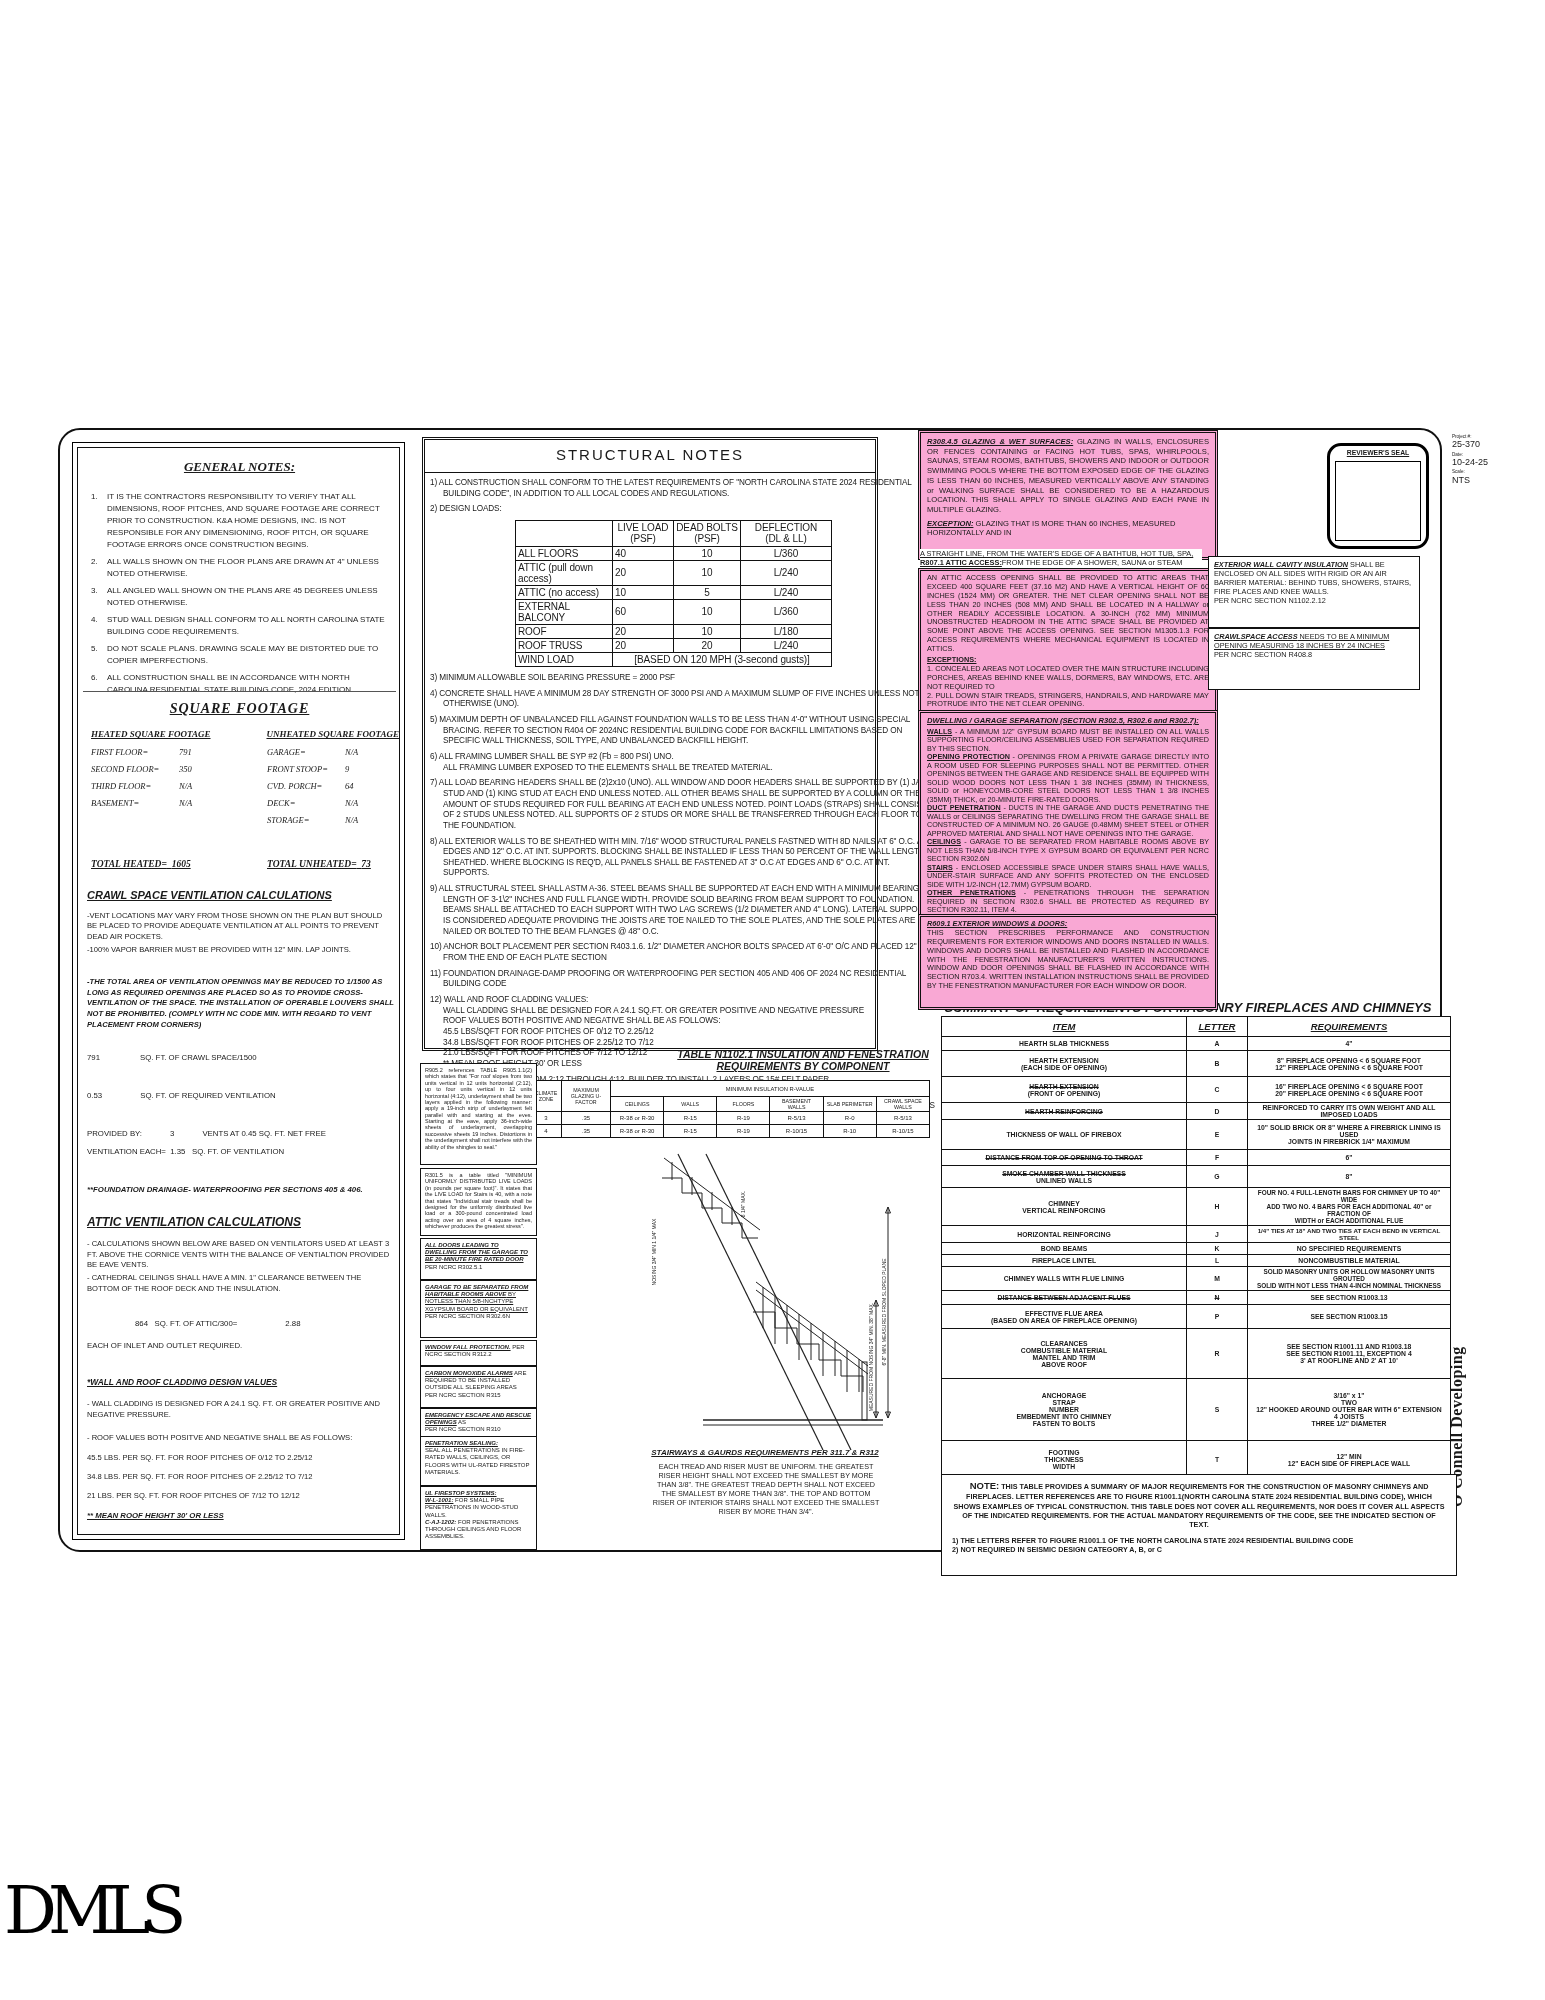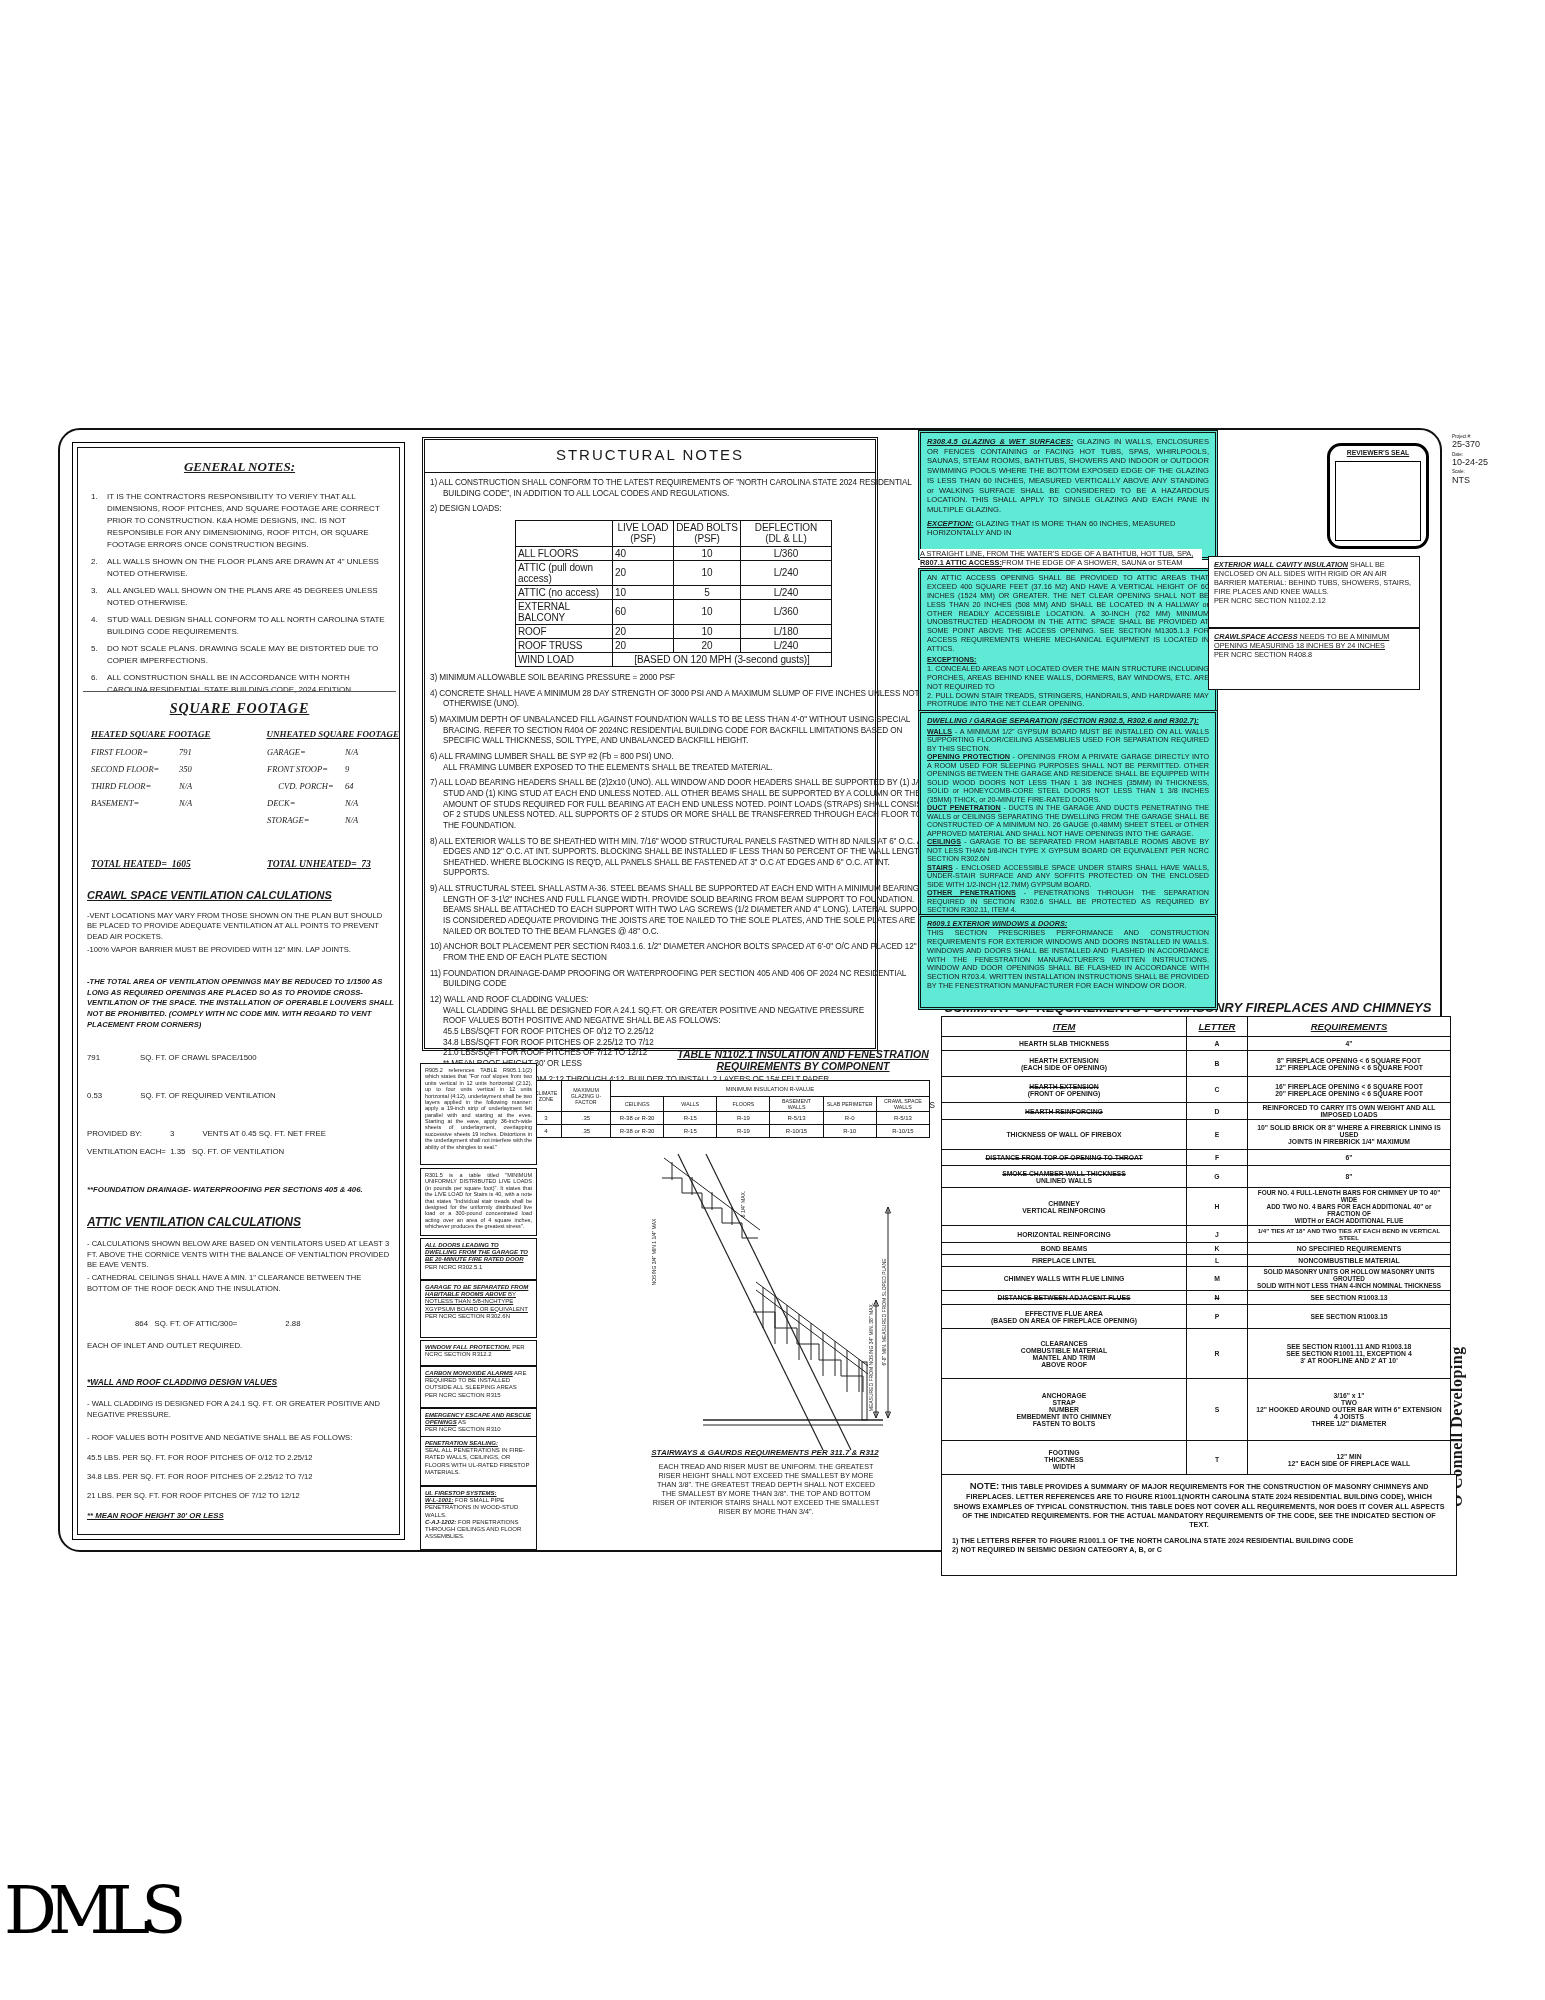--- a/index.html
+++ b/index.html
@@ -7,21 +7,21 @@
   .abs{position:absolute;}
   .ser{font-family:"Liberation Serif",serif;}
   .bi{font-weight:bold;font-style:italic;}
   .b{font-weight:bold;}
   .i{font-style:italic;}
   .u{text-decoration:underline;}
   .strike{text-decoration:line-through;}
   .pl{white-space:pre-line;}
   .ctr{text-align:center;}
   .just{text-align:justify;}
-  .box{background:#5eead4;border:3px double #111;}
+  .box{background:#f9a8d4;border:3px double #111;}
   .sbox{background:#fff;border:1px solid #111;}
   table{border-collapse:collapse;table-layout:fixed;}
   td,th{border:1px solid #111;padding:1px 2px;vertical-align:middle;overflow:hidden;}
   .panel-row{display:flex;margin-bottom:7px;}
   .gn-item{display:flex;margin-bottom:5px;line-height:1.5;}
   .gn-num{width:16px;flex:none;}
   .snote{margin-bottom:5px;padding-left:13px;text-indent:-13px;line-height:1.3;}
   .dimtext{font-size:5px;fill:#222;font-family:"Liberation Sans",sans-serif;}
   svg line,svg path,svg rect{stroke:#222;fill:none;}
 </style>
@@ -91,21 +91,21 @@
       <div class="b u" style="margin-bottom:8px;font-size:9px;text-align:right;">UNHEATED SQUARE FOOTAGE</div>
       <div class="panel-row">
           <span style="width:78px;padding-left:6px;">GARAGE=</span>
           <span>N/A</span>
         </div>
       <div class="panel-row">
           <span style="width:78px;padding-left:6px;">FRONT STOOP=</span>
           <span>9</span>
         </div>
       <div class="panel-row">
-          <span style="width:78px;padding-left:6px;text-align:center;">CVD. PORCH=</span>
+          <span style="width:78px;padding-left:6px;">CVD. PORCH=</span>
           <span>64</span>
         </div>
       <div class="panel-row">
           <span style="width:78px;padding-left:6px;">DECK=</span>
           <span>N/A</span>
         </div>
       <div class="panel-row">
           <span style="width:78px;padding-left:6px;">STORAGE=</span>
           <span>N/A</span>
         </div>

